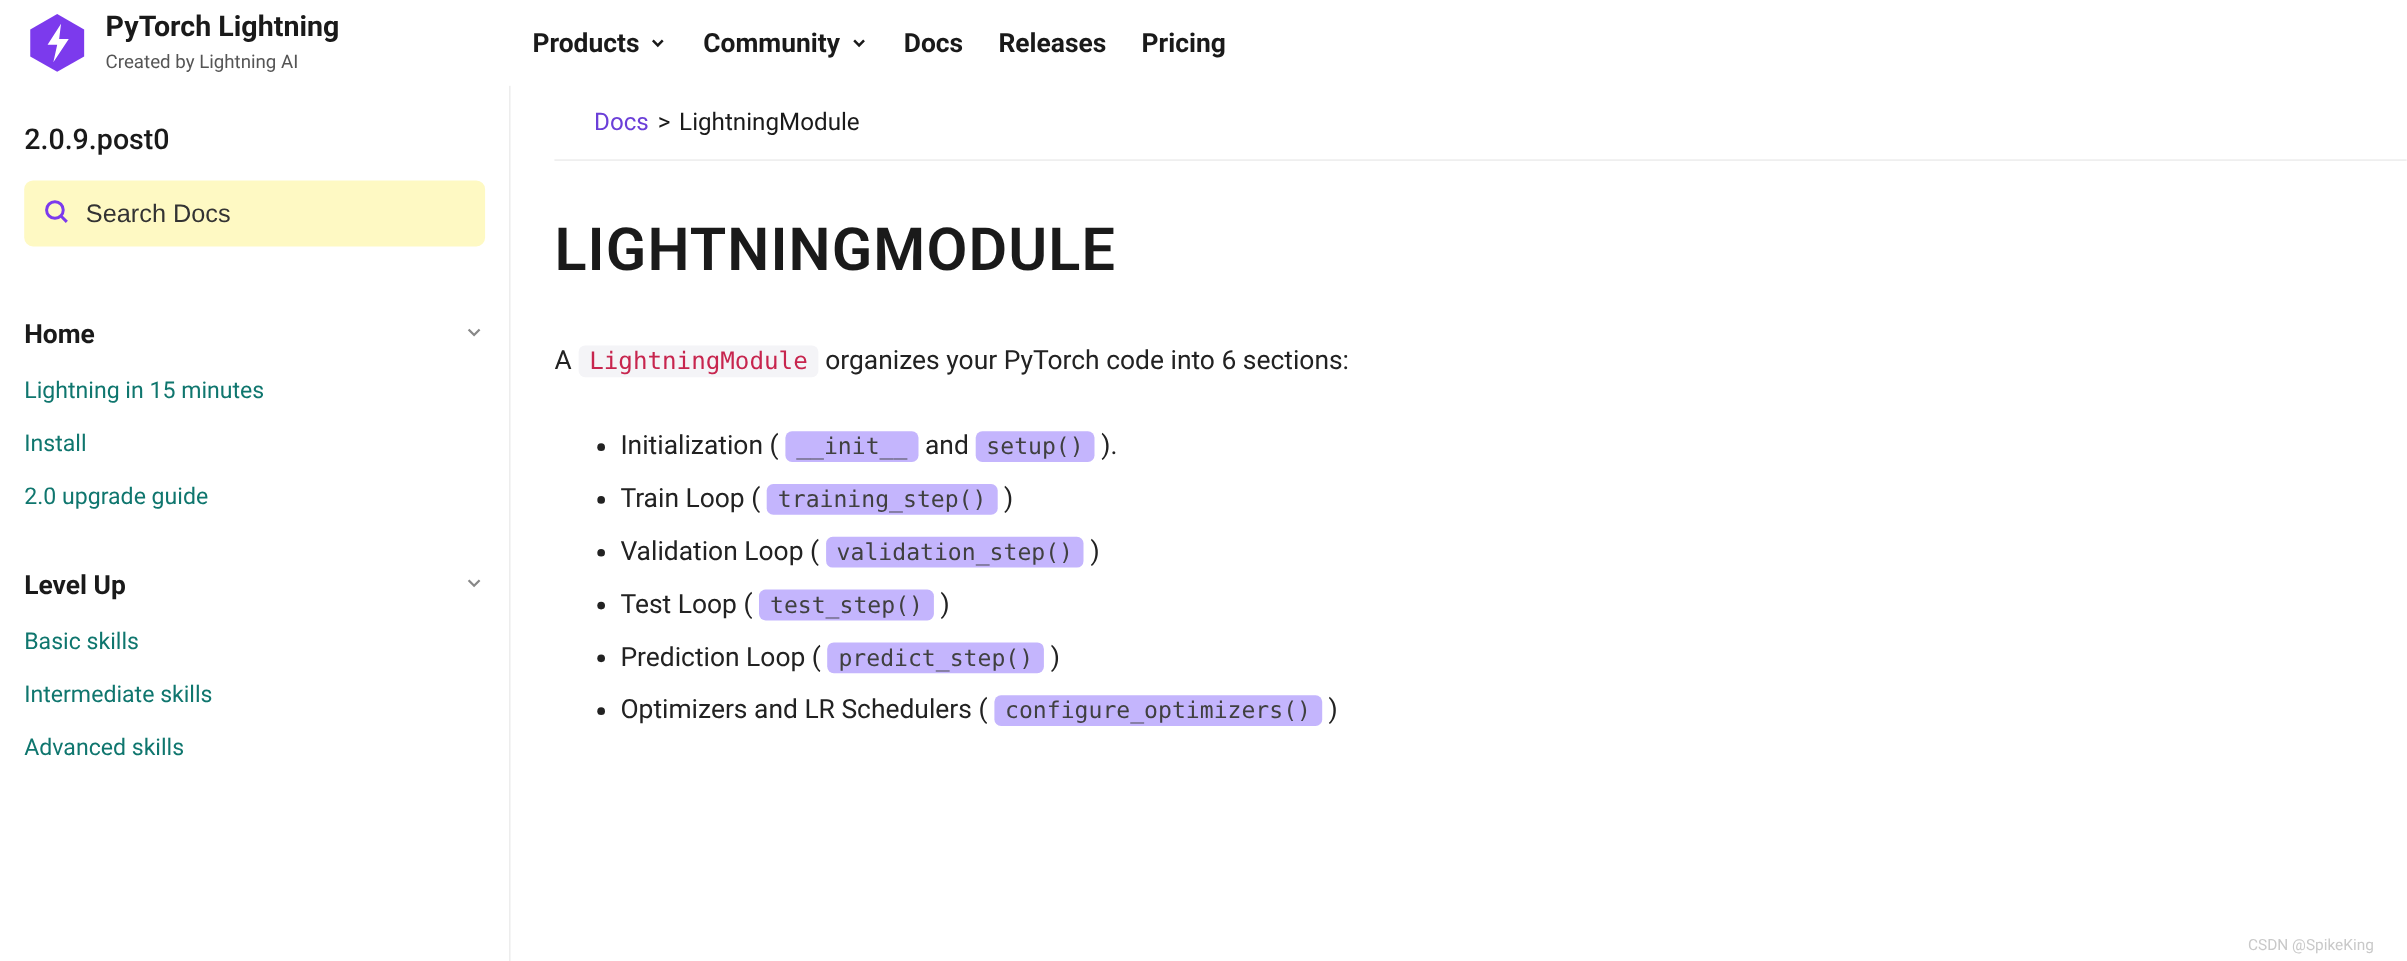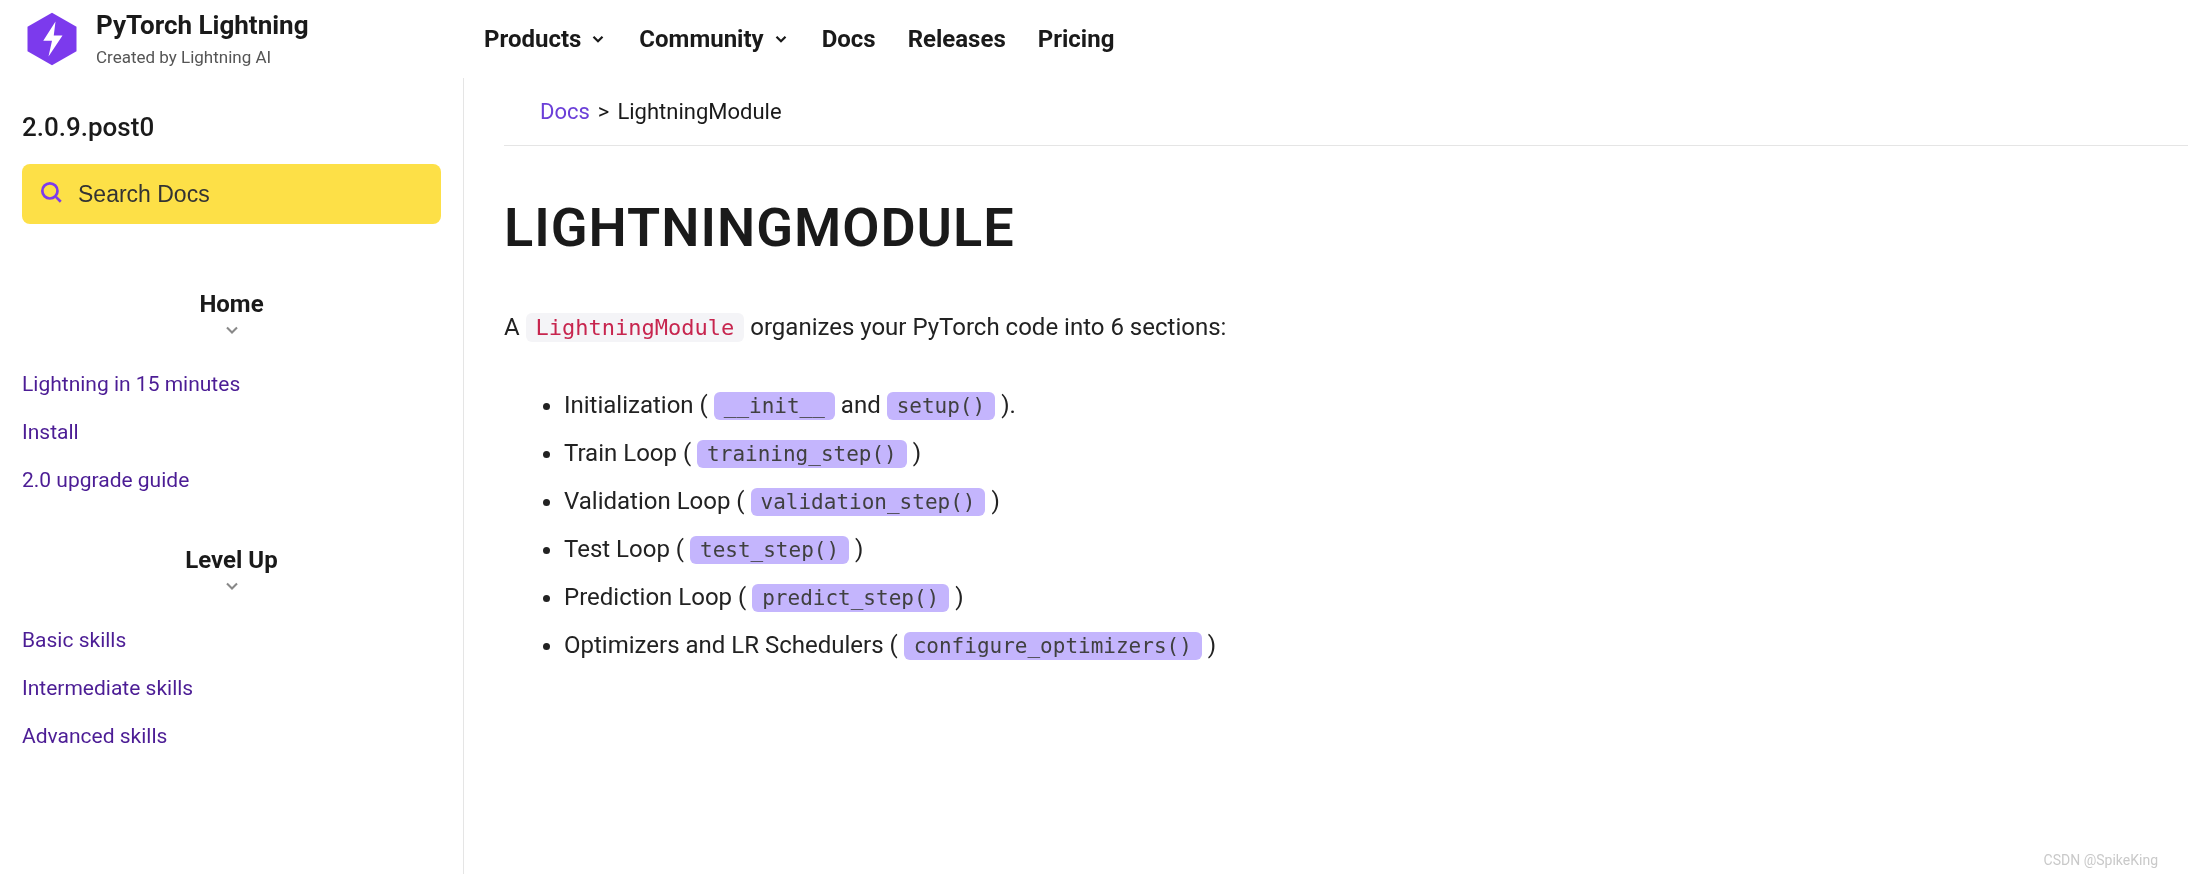--- a/index.html
+++ b/index.html
@@ -56,45 +56,44 @@
     width: 464px;
     border-right: 1px solid #e5e5e5;
     padding: 20px 22px 0 22px;
   }
   .version {
     font-size: 26px;
     font-weight: 500;
     padding: 14px 0 22px 0;
   }
   .search {
-    background: #fde047;
+    background: #fef9c3;
     border-radius: 8px;
     height: 60px;
     display: flex;
     align-items: center;
     gap: 14px;
     padding: 0 16px;
     margin-bottom: 60px;
     cursor: text;
   }
   .search input {
     border: none; outline: none; background: transparent;
     font-size: 23px; color: #333; width: 100%;
   }
   .search input::placeholder { color: #333; }
   .nav-section { margin-bottom: 36px; }
   .nav-section-head {
     display: flex; align-items: center; justify-content: space-between;
     font-size: 24px; font-weight: 700; padding: 6px 0 14px 0;
     cursor: pointer;
-    flex-direction: column;
   }
   .nav-section ul { list-style: none; }
   .nav-section li {
-    font-size: 21px; color: #4c1d95;
+    font-size: 21px; color: #0f766e;
     padding: 12px 0;
     cursor: pointer;
   }
   
   .main {
     flex: 1;
     padding: 0 0 0 40px;
   }
   .breadcrumb-bar {
     height: 68px;

